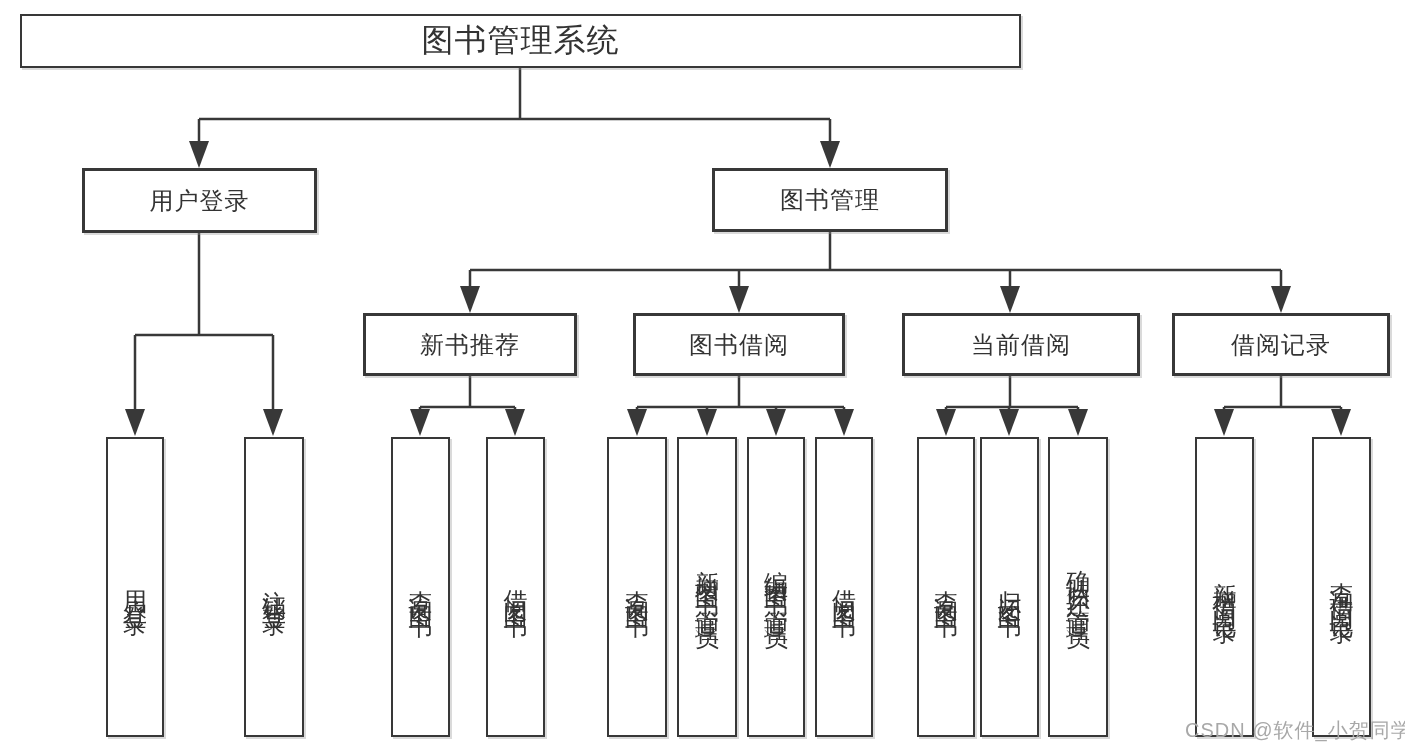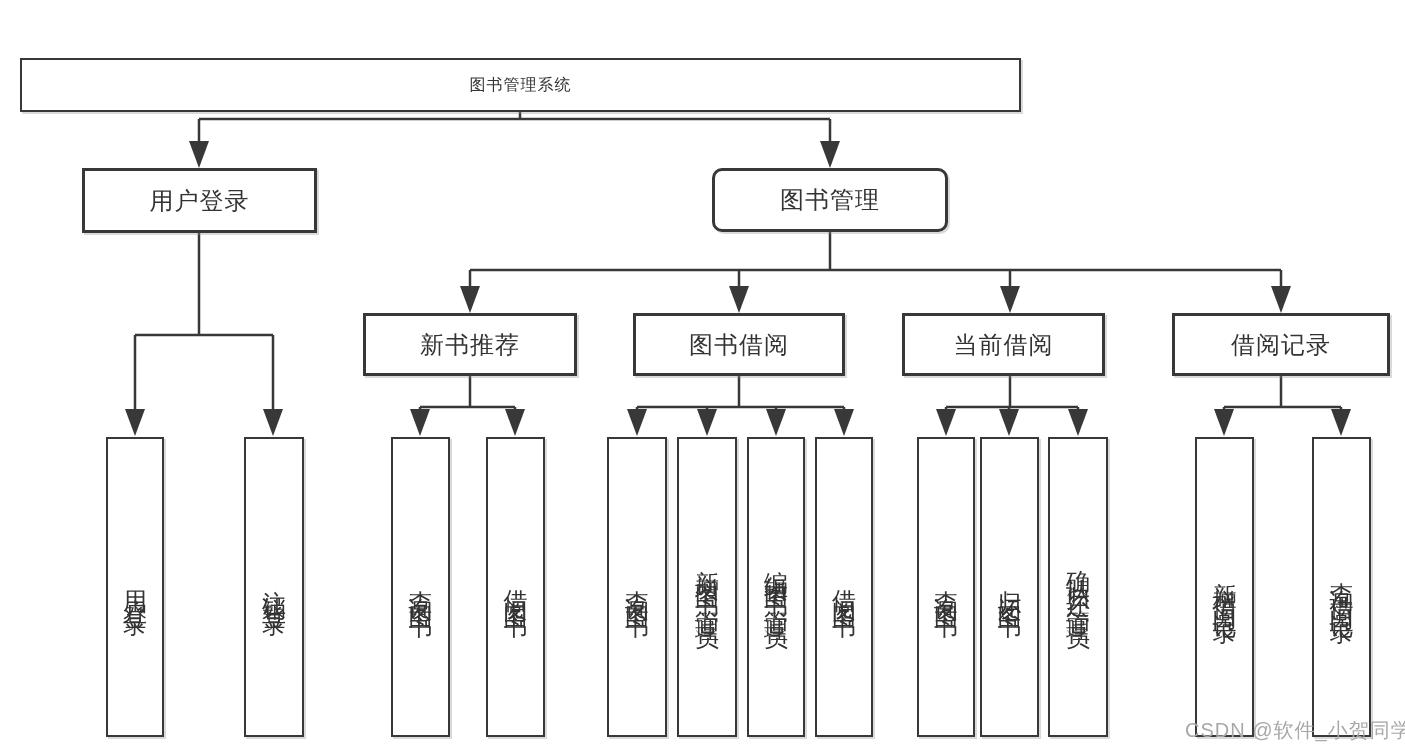--- a/index.html
+++ b/index.html
@@ -14,21 +14,21 @@
   .node{
     position:absolute;
     background:#ffffff;
     border:2.5px solid #383838;
     box-sizing:border-box;
     display:flex;align-items:center;justify-content:center;
     color:#333333;
     z-index:1;
     box-shadow:2px 2px 0 rgba(150,150,150,0.35);
   }
-  .node-root{font-size:16px;letter-spacing:1px;border-width:2px;margin-top:44px;}
+  .node-root{font-size:32px;letter-spacing:1px;border-width:2px;}
   .node-h{font-size:24px;letter-spacing:1px;border-width:3px;}
   .node-v{
     writing-mode:vertical-rl;
     text-orientation:mixed;
     font-size:24px;
     letter-spacing:8px;
     line-height:1;
   }
   .watermark{
     position:absolute;
@@ -87,31 +87,31 @@
     </g>
   </svg>
 
   <div class="node node-root" style="left:20px;top:14px;width:1001px;height:54px;">
     <span>图书管理系统</span>
   </div>
 
   <div class="node node-h" style="left:82px;top:168px;width:235px;height:65px;">
     <span>用户登录</span>
   </div>
-  <div class="node node-h" style="left:712px;top:168px;width:236px;height:64px;border-radius:10px;">
+  <div class="node node-h" style="left:712px;top:168px;width:236px;height:64px;">
     <span>图书管理</span>
   </div>
 
   <div class="node node-h" style="left:633px;top:313px;width:212px;height:63px;">
     <span>图书借阅</span>
   </div>
   <div class="node node-h" style="left:363px;top:313px;width:214px;height:63px;">
     <span>新书推荐</span>
   </div>
-  <div class="node node-h" style="left:902px;top:313px;width:203px;height:63px;">
+  <div class="node node-h" style="left:902px;top:313px;width:238px;height:63px;">
     <span>当前借阅</span>
   </div>
   <div class="node node-h" style="left:1172px;top:313px;width:218px;height:63px;">
     <span>借阅记录</span>
   </div>
 
   <div class="node node-v" style="left:106px;top:437px;width:58px;height:300px;">
     <span>用户登录</span>
   </div>
   <div class="node node-v" style="left:244px;top:437px;width:60px;height:300px;">

